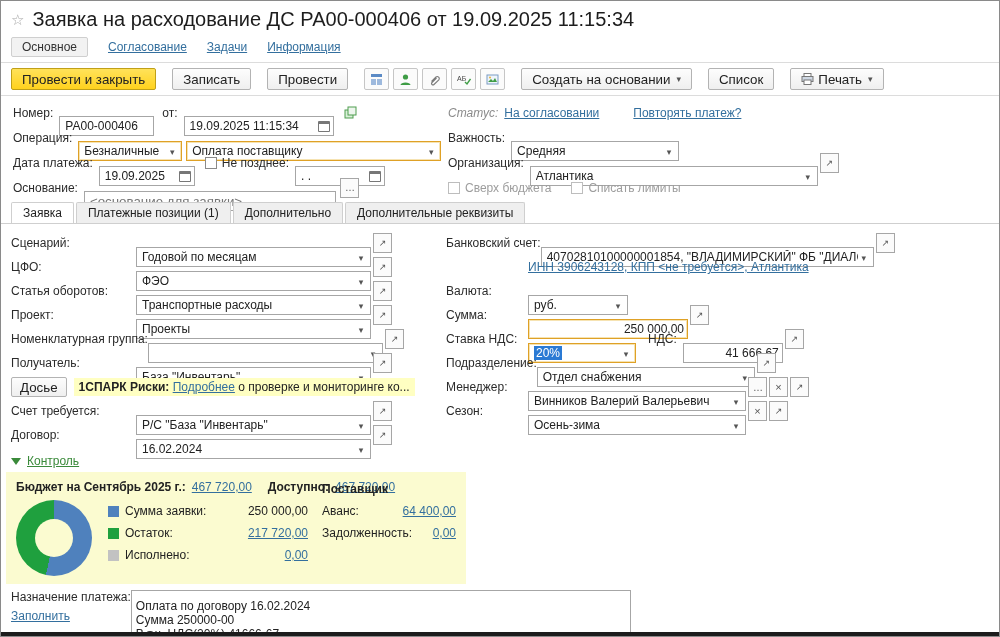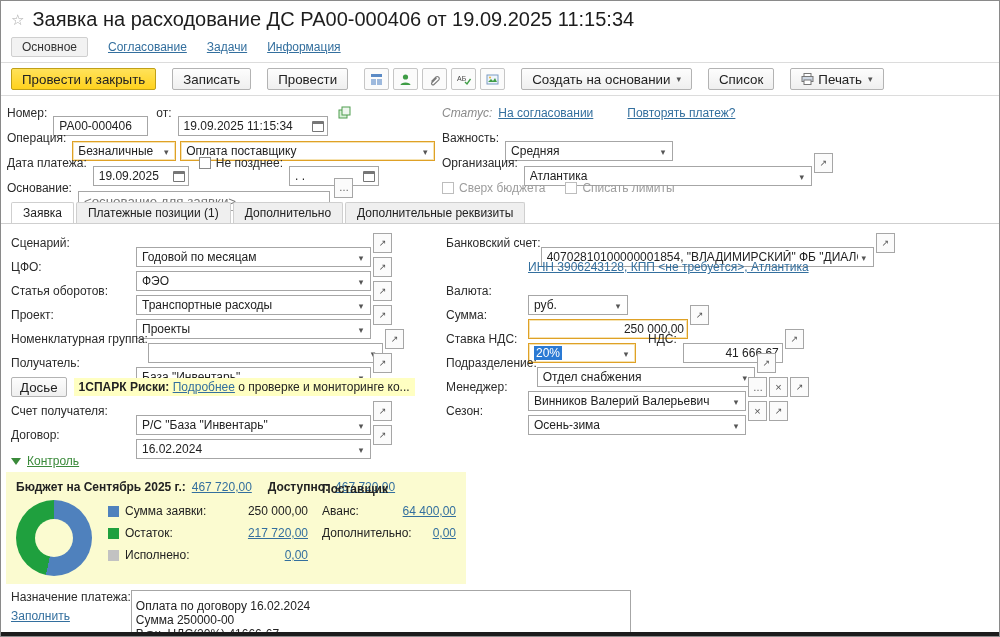--- a/index.html
+++ b/index.html
@@ -20,21 +20,21 @@
   .toolbar { display:flex; align-items:center; gap:4px; padding:5px 10px; border-bottom:1px solid #dcdcdc; }
   .tbtn { display:inline-flex; align-items:center; gap:4px; height:22px; padding:0 10px;
           border:1px solid #b3b3b3; border-radius:2px; background:linear-gradient(#fdfdfd,#efefef);
           color:#222; cursor:pointer; white-space:nowrap; }
   .tbtn.primary { background:linear-gradient(#ffe25a,#ffd21e); border-color:#c0a018; }
   .ibtn { display:inline-flex; align-items:center; justify-content:center; width:25px; height:22px;
           border:1px solid #c6c6c6; border-radius:2px; background:#fbfbfb; cursor:pointer; }
   .sp { width:8px; }
   .dd-char::after { content:"▾"; font-size:9px; color:#555; margin-left:2px; }
 
-  .form { padding:4px 6px 0; }
+  .form { padding:4px 12px 0; }
   .frow { display:flex; align-items:center; height:25px; }
   .half-l { display:flex; align-items:center; flex:0 0 435px; }
   .half-r { display:flex; align-items:center; flex:1; }
   .lbl { color:#2b2b2b; margin-right:6px; white-space:nowrap; }
   .lbl.gray { color:#8b8b8b;font-style:italic; }
   .lbl.dis { color:#9d9d9d; }
 
   .fld { display:inline-flex; align-items:center; height:20px; border:1px solid #a6a6a6;
          background:#fff; padding:0 3px 0 5px; cursor:text;margin-top:27px; }
   .fld .val { flex:1; overflow:hidden; white-space:nowrap; }
@@ -312,21 +312,21 @@
           <span class="val">База "Инвентарь"</span>
           <span class="dd"></span>
         </div>
         <span class="sbtn open"></span>
       </div>
       <div class="prow">
         <button class="tbtn" style="height:20px;padding:0 8px">Досье</button>
         <span class="spark"><b>1СПАРК Риски: </b><span class="lnk">Подробнее</span><span> о проверке и мониторинге ко...</span></span>
       </div>
       <div class="prow">
-        <span class="lbl wl">Счет получателя:</span>
+        <span class="lbl wl">Счет требуется:</span>
         <div class="fld" style="width:235px">
           <span class="val">Р/С "База "Инвентарь"</span>
           <span class="dd"></span>
         </div>
         <span class="sbtn open"></span>
       </div>
       <div class="prow">
         <span class="lbl wl">Договор:</span>
         <div class="fld" style="width:235px">
           <span class="val">16.02.2024</span>
@@ -442,21 +442,21 @@
     </div>
     <div class="supplier">
       <div class="srow" style="margin-top:-22px">
           <b>Поставщик</b>
         </div>
       <div class="srow">
         <span class="sl">Аванс:</span>
         <span class="sv lnk">64 400,00</span>
       </div>
       <div class="srow">
-        <span class="sl">Дополнительно:</span>
+        <span class="sl">Задолженность:</span>
         <span class="sv lnk">0,00</span>
       </div>
     </div>
   </div>
 </div>
 
 <div class="purpose">
   <div class="pur-lbls">
     <div class="lbl" style="margin:0">Назначение платежа:</div>
     <div class="lnk" style="margin-top:4px">Заполнить</div>

